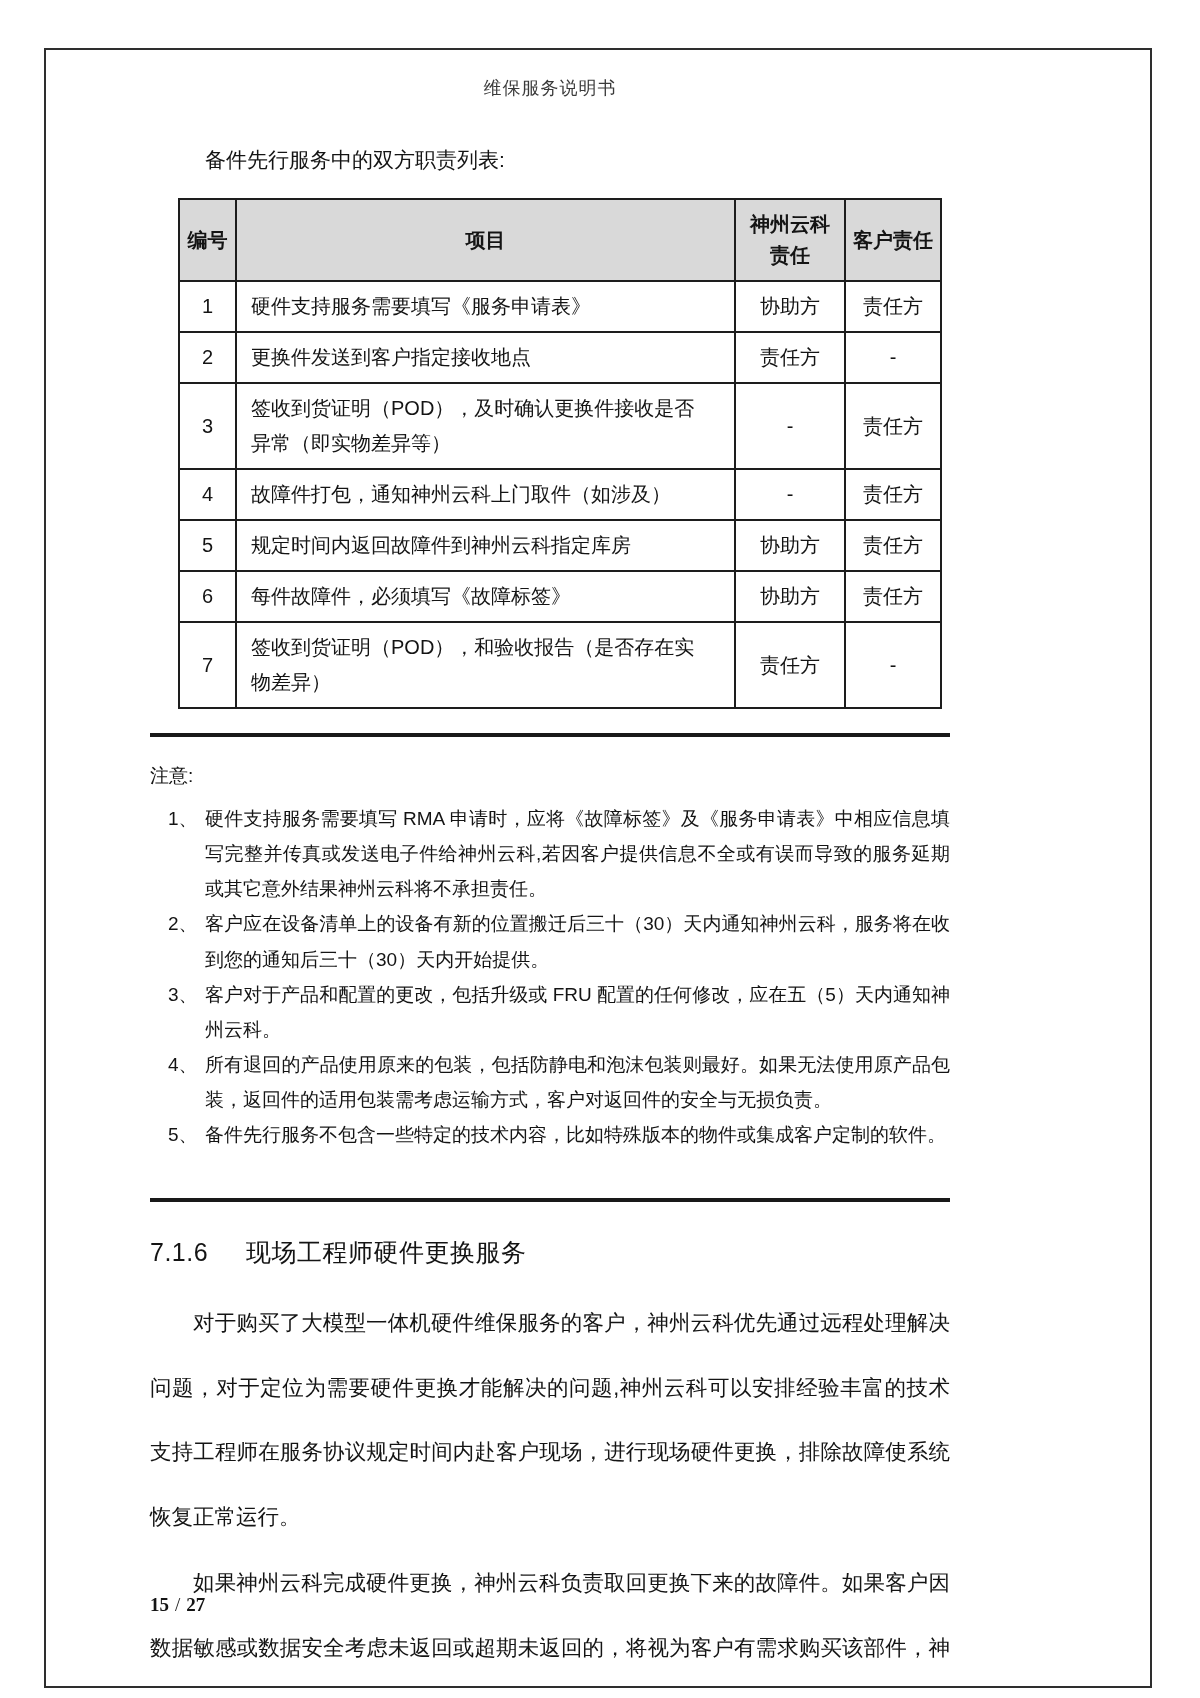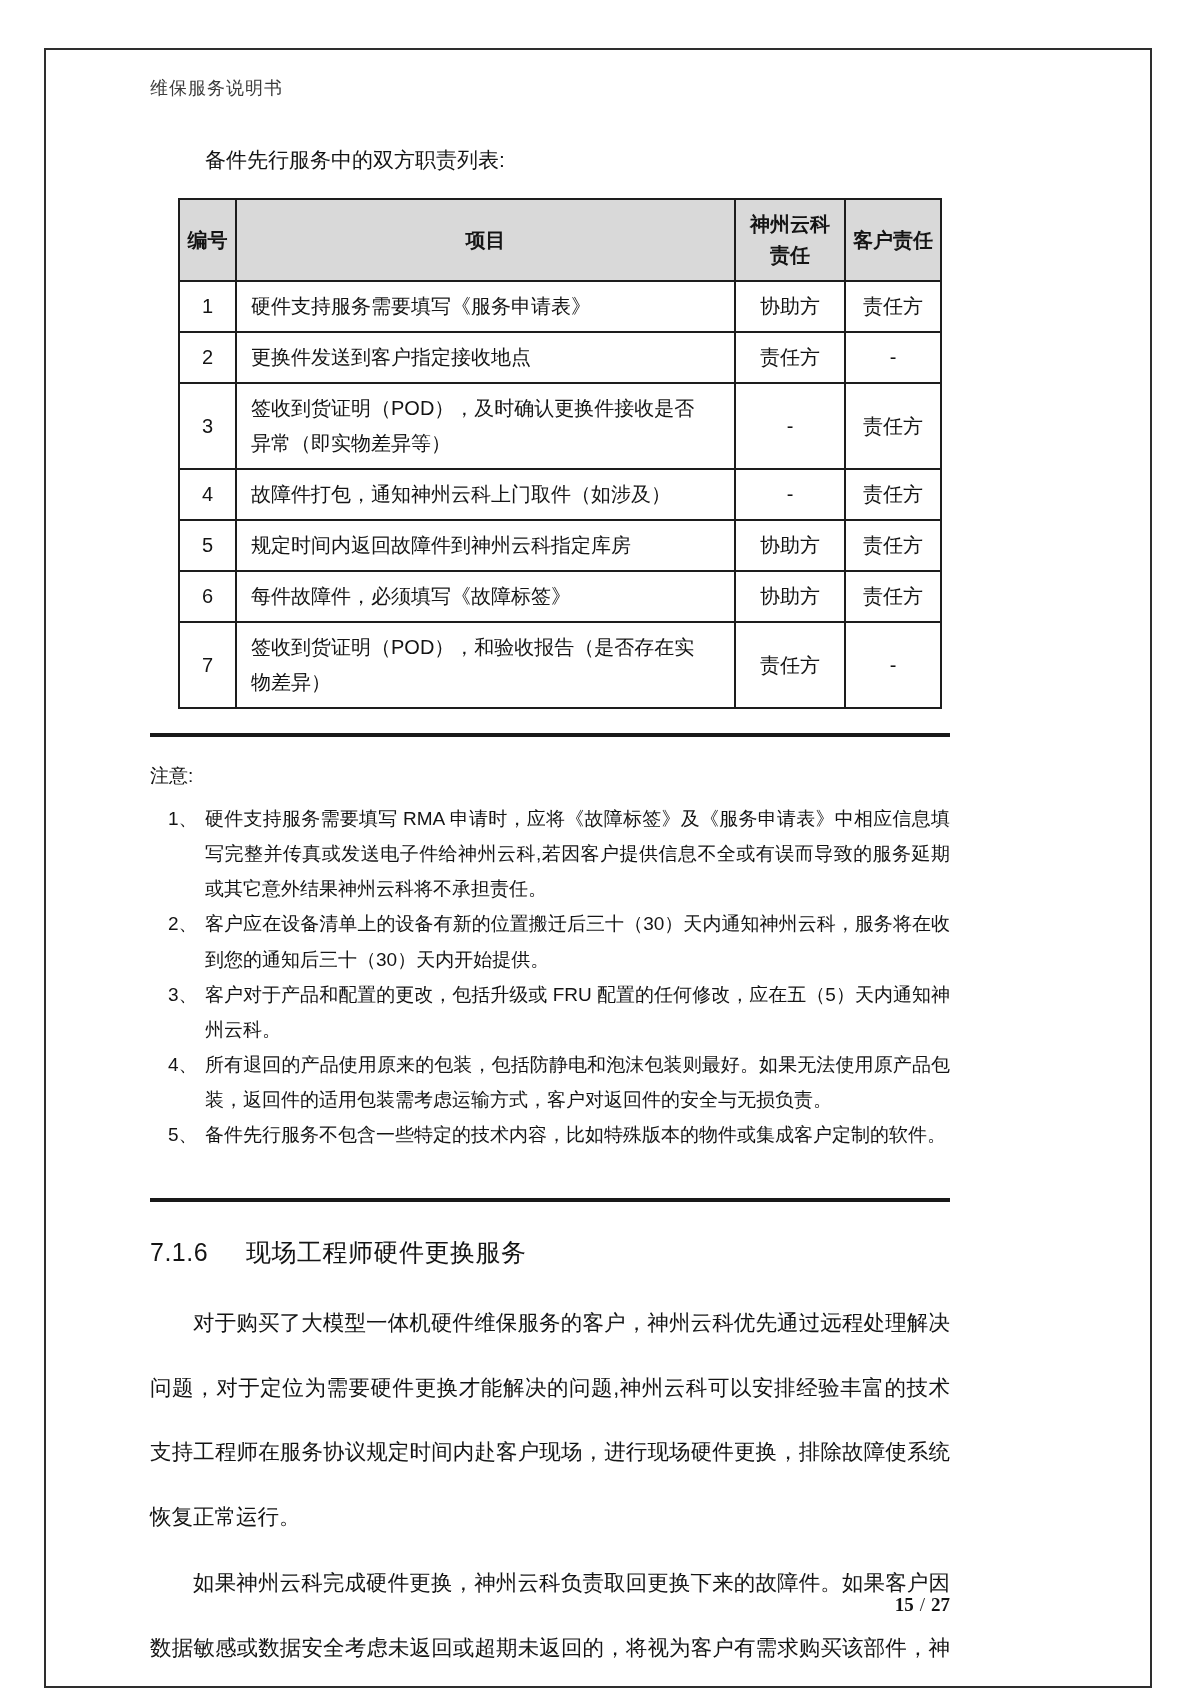--- a/index.html
+++ b/index.html
@@ -13,21 +13,21 @@
   }
   .page-border {
     position:absolute; left:44px; top:48px;
     width:1108px; height:1640px;
     border:2px solid #2e2e2e;
     box-sizing:border-box;
     pointer-events:none;
   }
   .header-right {
     position:absolute; top:76px; left:150px; width:800px;
-    text-align:left;
+    text-align:center;
     font-family:"Liberation Serif", serif;
     font-size:18px; color:#3a3a3a;
     letter-spacing:1px;
   }
   .content {
     position:absolute; left:150px; top:146px; width:800px;
   }
   .intro {
     margin:0 0 24px 0;
     font-size:21px;
@@ -88,21 +88,21 @@
     font-size:21.5px;
     line-height:3.0;
     text-align:justify;
     text-indent:2em;
     margin:0;
   }
   .body-para.first { margin-top:22px; }
   .body-para.second { margin-top:2px; }
   .footer {
     position:absolute; top:1594px; left:150px; width:800px;
-    text-align:right;
+    text-align:left;
     font-family:"Liberation Serif", serif;
     font-size:19px;
   }
   .footer .pg-num { font-weight:bold; }
   .footer .pg-sep { font-weight:normal; padding:0 6px; color:#222; }
 </style>
 </head>
 <body>
 
 <div class="page-border"></div>

